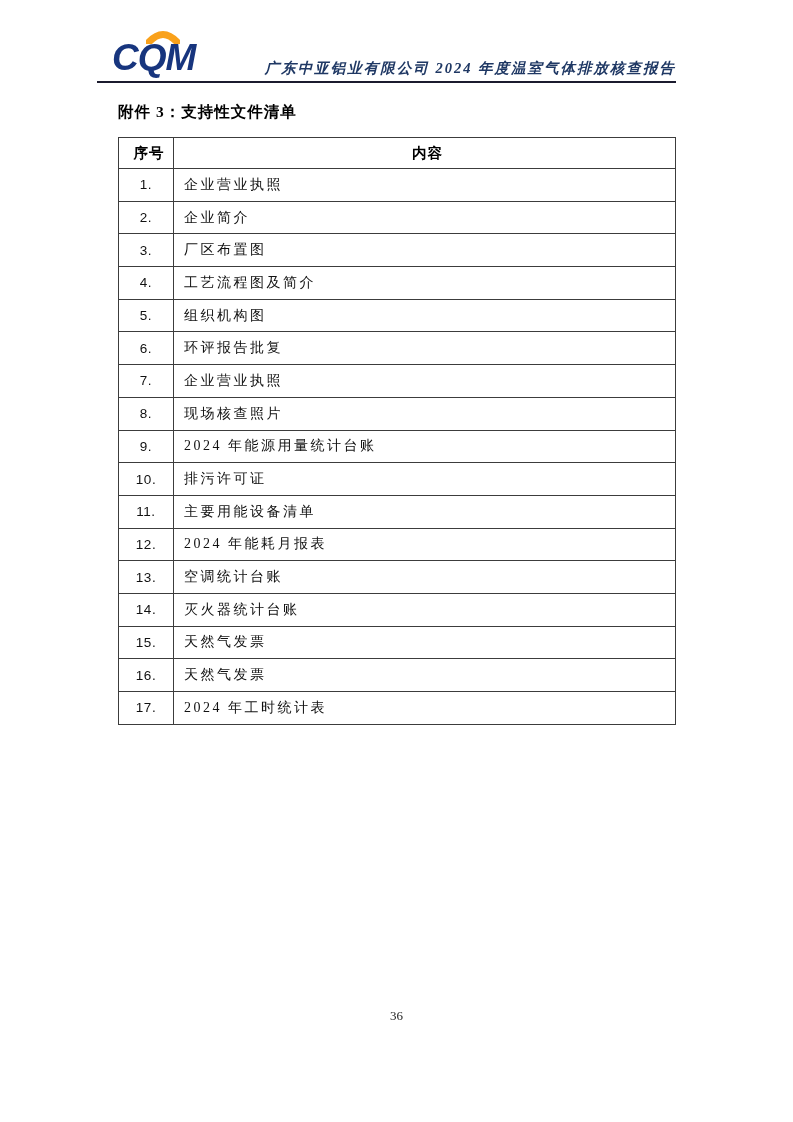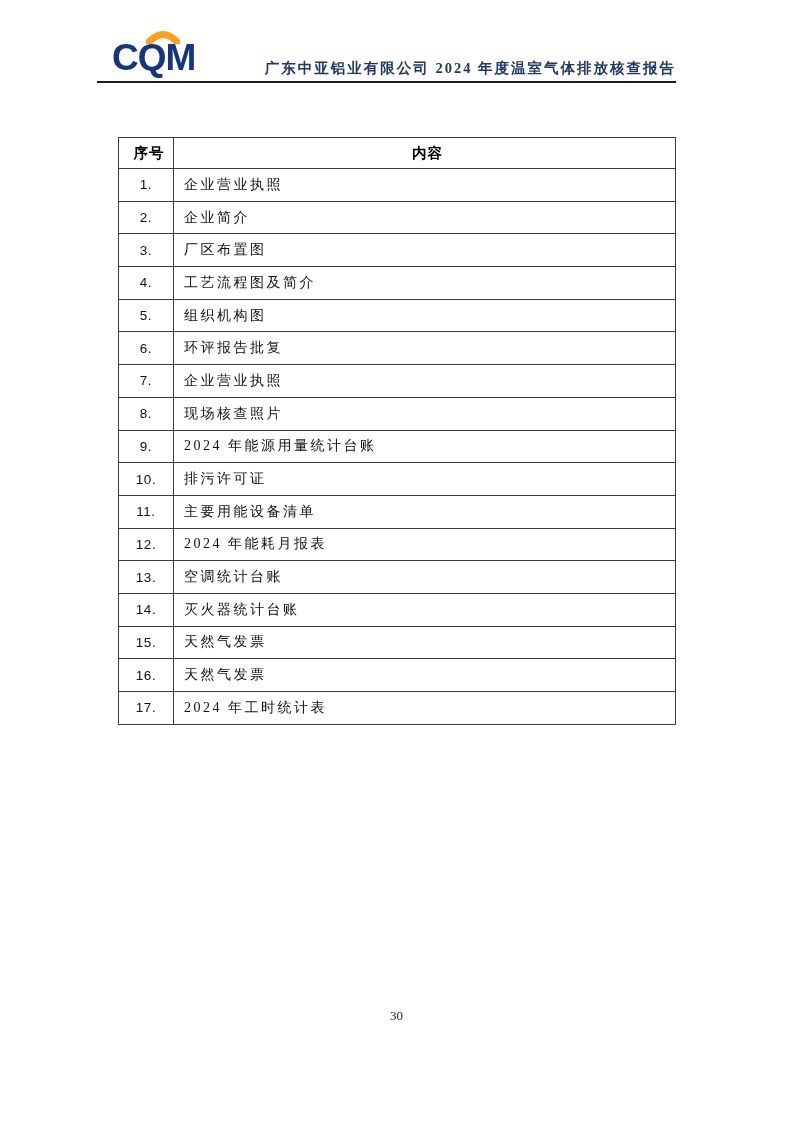--- a/index.html
+++ b/index.html
@@ -8,21 +8,21 @@
   .page {
     position:relative;
     width:793px; height:1122px;
     margin:0 auto;
     background:#ffffff;
     overflow:hidden;
     color:#1a1a1a;
   }
 
   
-  .header { position:absolute; top:0; left:0; width:793px; height:84px; }
+  .header { position:absolute; top:0; left:0; width:793px; height:84px;font-style:italic; }
   .logo { position:absolute; top:30px; left:112px; display:flex; align-items:flex-start; }
   .wordmark-wrap { position:relative; padding-top:10px; }
   .arc { position:absolute; top:0; left:34px; width:34px; height:14px; }
   .wordmark {
     font-family:"Liberation Sans", sans-serif;
     font-weight:bold; font-size:37px; line-height:36px;
     color:#17357e; letter-spacing:-1px;
   }
   .logo-names { margin-left:10px; padding-top:12px; }
   .logo-cn {
@@ -83,20 +83,21 @@
         <svg class="arc" viewBox="0 0 34 14">
           <path d="M3,12 Q17,-3 31,12" fill="none" stroke="#f9a11b" stroke-width="7" stroke-linecap="round"></path>
         </svg>
         <span class="wordmark">CQM</span>
       </div>
     </div>
     <div class="report-title">广东中亚铝业有限公司 2024 年度温室气体排放核查报告</div>
   </div>
   <div class="rule"></div>
 
+  <div class="attachment-title">附件 3：支持性文件清单</div>
 
   <table class="doc-table">
     <colgroup>
         <col class="col-no">
         <col>
       </colgroup>
     <thead>
       <tr>
         <th>序号</th>
         <th>内容</th>
@@ -167,15 +168,15 @@
           <td class="cell-no">16.</td>
           <td class="cell-content">天然气发票</td>
         </tr>
         <tr>
           <td class="cell-no">17.</td>
           <td class="cell-content">2024 年工时统计表</td>
         </tr>
       </tbody>
   </table>
 
-  <div class="page-number">30</div>
+  <div class="page-number">36</div>
 
 </div>
 
 </body></html>

